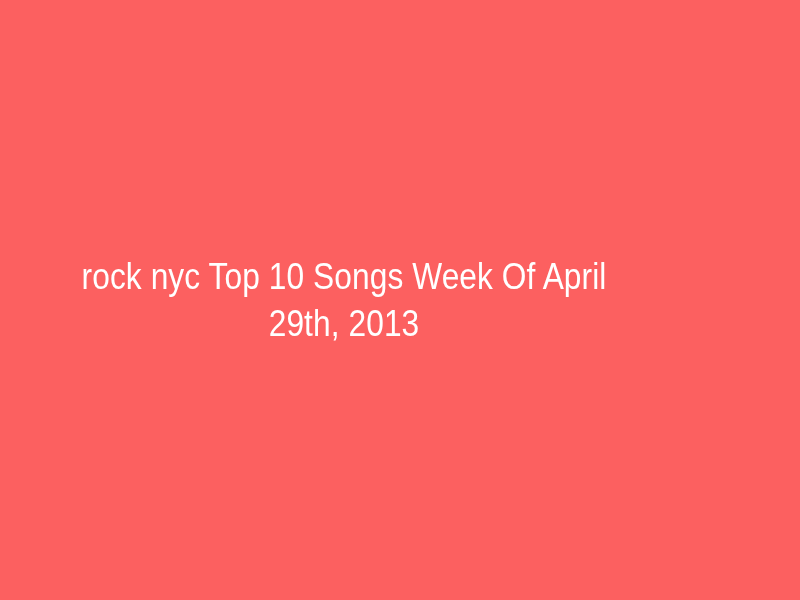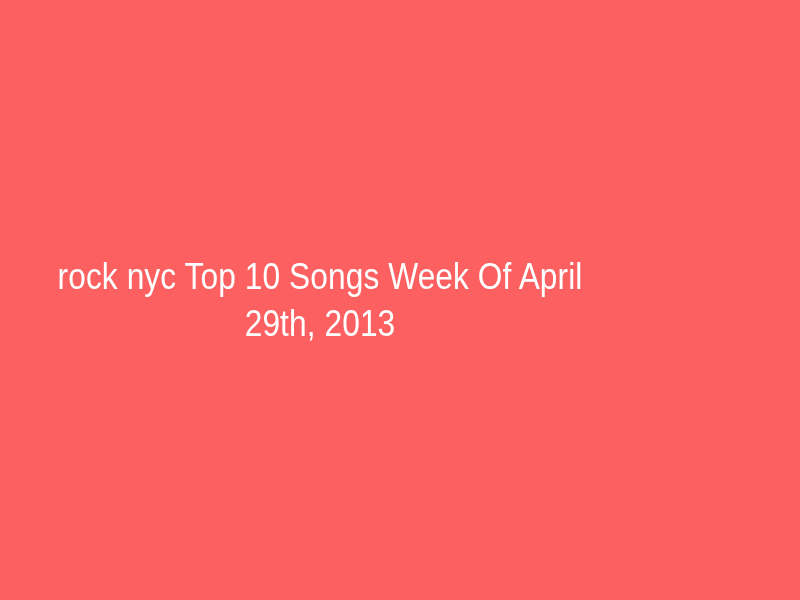--- a/index.html
+++ b/index.html
@@ -17,21 +17,21 @@
   }
 
   .placeholder-canvas {
     position: relative;
     box-sizing: border-box;
     width: 688px;
     height: 600px;
     background-color: #fc6060;
     display: flex;
     align-items: center;
-    justify-content: flex-start;
+    justify-content: center;
   }
 
   .title-block {
     width: 640px;
     text-align: center;
     padding: 0 8px;
     box-sizing: border-box;
   }
 
   .placeholder-title {

